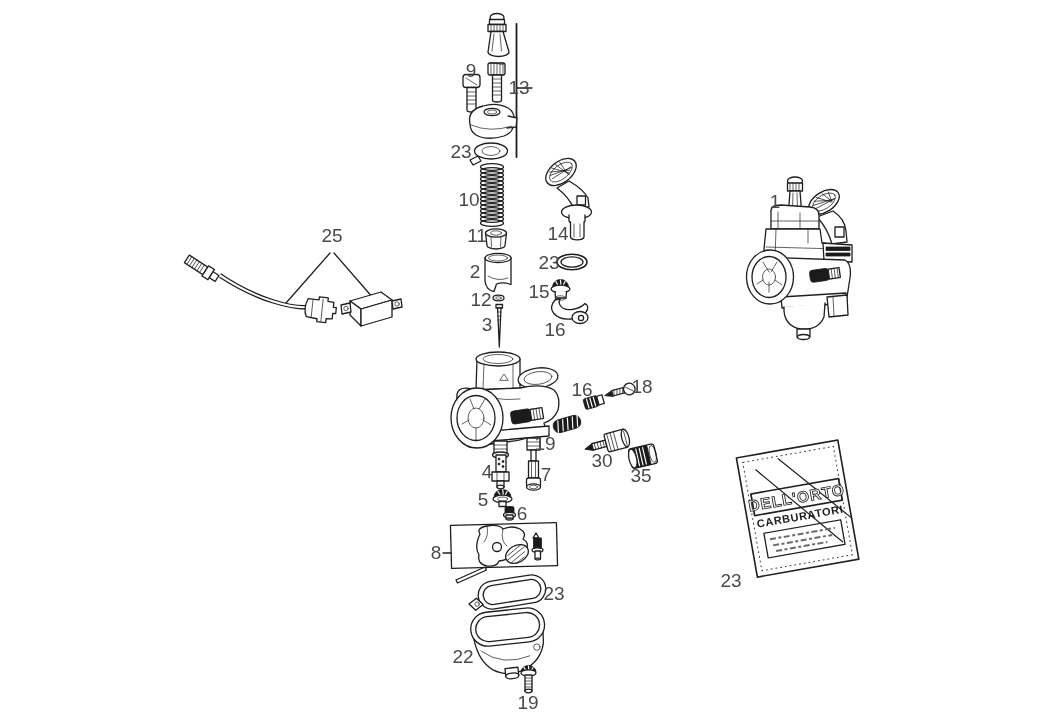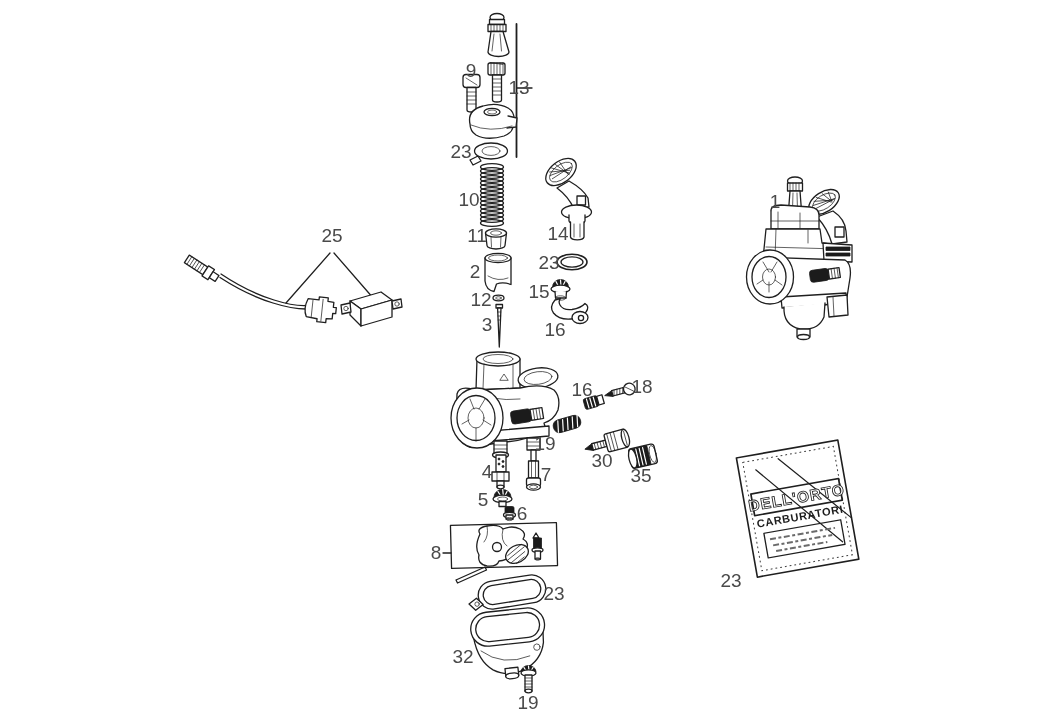--- a/index.html
+++ b/index.html
@@ -382,17 +382,17 @@
 <div class="lbl" style="left:642px;top:387px">18</div>
 <div class="lbl" style="left:545px;top:444px">19</div>
 <div class="lbl" style="left:602px;top:461px">30</div>
 <div class="lbl" style="left:641px;top:476px">35</div>
 <div class="lbl" style="left:487px;top:472px">4</div>
 <div class="lbl" style="left:546px;top:475px">7</div>
 <div class="lbl" style="left:483px;top:500px">5</div>
 <div class="lbl" style="left:522px;top:514px">6</div>
 <div class="lbl" style="left:436px;top:553px">8</div>
 <div class="lbl" style="left:554px;top:594px">23</div>
-<div class="lbl" style="left:463px;top:657px">32</div>
+<div class="lbl" style="left:463px;top:657px">22</div>
 <div class="lbl" style="left:528px;top:703px">19</div>
 <div class="lbl" style="left:731px;top:581px">23</div>
 
 </div>
 
 </body></html>

